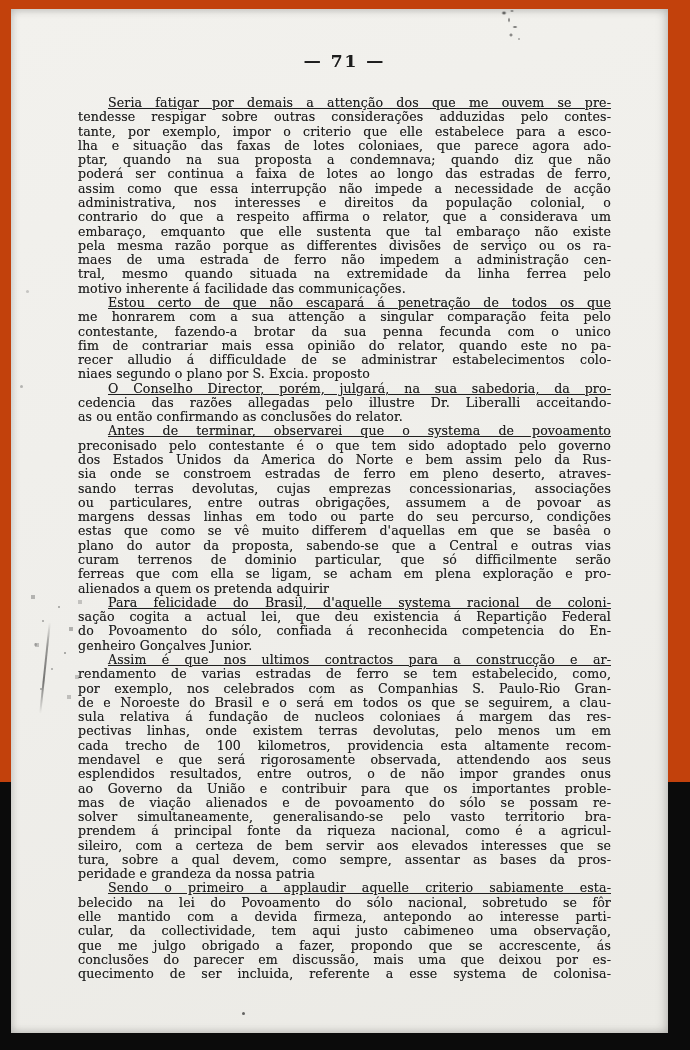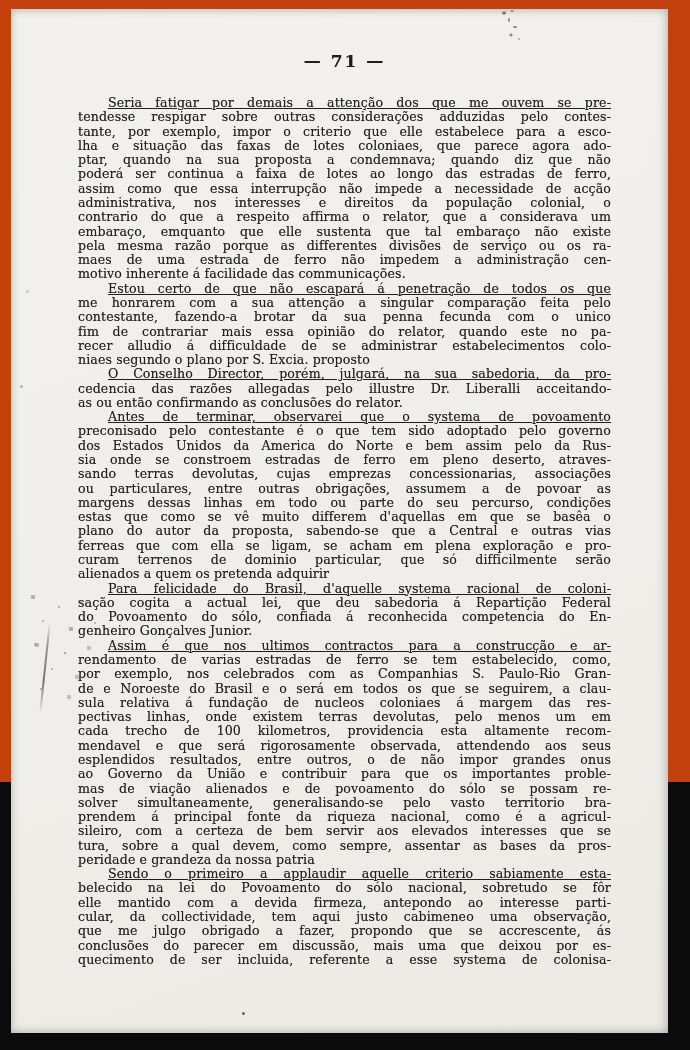--- a/index.html
+++ b/index.html
@@ -122,44 +122,45 @@
         <div class="line"><span>tante, por exemplo, impor o criterio que elle estabelece para a </span><span class="it">esco-</span></div>
         <div class="line"><span class="it">lha e situação das faxas de lotes coloniaes</span><span>, que parece agora ado-</span></div>
         <div class="line"><span>ptar, quando na sua proposta a condemnava; quando diz que </span><span class="it">não</span></div>
         <div class="line"><span class="it">poderá ser continua a faixa de lotes ao longo das estradas de ferro,</span></div>
         <div class="line"><span>assim como que essa interrupção não impede a necessidade de acção</span></div>
         <div class="line"><span>administrativa, nos interesses e direitos da população colonial, o</span></div>
         <div class="line"><span>contrario do que a respeito affirma o relator, que a considerava um</span></div>
         <div class="line"><span>embaraço, emquanto que elle sustenta que tal embaraço não existe</span></div>
         <div class="line"><span>pela mesma razão porque as differentes divisões de serviço ou os ra-</span></div>
         <div class="line"><span>maes de uma estrada de ferro não impedem a administração cen-</span></div>
+        <div class="line"><span>tral, mesmo quando situada na extremidade da linha ferrea pelo</span></div>
         <div class="line end"><span>motivo inherente á facilidade das communicações.</span></div>
         <div class="line indent"><span>Estou certo de que não escapará á penetração de todos os que</span></div>
         <div class="line"><span>me honrarem com a sua attenção a singular comparação feita pelo</span></div>
         <div class="line"><span>contestante, fazendo-a brotar da sua penna fecunda com o unico</span></div>
         <div class="line"><span>fim de contrariar mais essa opinião do relator, quando este no pa-</span></div>
         <div class="line"><span>recer alludio á difficuldade de se administrar estabelecimentos colo-</span></div>
         <div class="line end"><span>niaes segundo o plano por S. Excia. proposto</span></div>
         <div class="line indent"><span>O Conselho Director, porém, julgará, na sua sabedoria, da pro-</span></div>
         <div class="line"><span>cedencia das razões allegadas pelo illustre Dr. Liberalli acceitando-</span></div>
         <div class="line end"><span>as ou então confirmando as conclusões do relator.</span></div>
         <div class="line indent"><span>Antes de terminar, observarei que o systema de povoamento</span></div>
         <div class="line"><span>preconisado pelo contestante é o que tem sido adoptado pelo governo</span></div>
         <div class="line"><span>dos Estados Unidos da America do Norte e bem assim pelo da Rus-</span></div>
         <div class="line"><span>sia onde se constroem estradas de ferro em pleno deserto, atraves-</span></div>
         <div class="line"><span>sando terras devolutas, cujas emprezas concessionarias, associações</span></div>
         <div class="line"><span>ou particulares, entre outras obrigações, assumem a de povoar as</span></div>
         <div class="line"><span>margens dessas linhas em todo ou parte do seu percurso, condições</span></div>
         <div class="line"><span>estas que como se vê muito differem d'aquellas em que se basêa o</span></div>
         <div class="line"><span>plano do autor da proposta, sabendo-se que a Central e outras vias</span></div>
+        <div class="line"><span>curam terrenos de dominio particular, que só difficilmente serão</span></div>
         <div class="line"><span>ferreas que com ella se ligam, se acham em plena exploração e pro-</span></div>
-        <div class="line"><span>curam terrenos de dominio particular, que só difficilmente serão</span></div>
         <div class="line end"><span>alienados a quem os pretenda adquirir</span></div>
         <div class="line indent"><span>Para felicidade do Brasil, d'aquelle systema racional de coloni-</span></div>
-        <div class="line"><span>sação cogita a actual lei, que deu sabedoria á Repartição Federal</span></div>
+        <div class="line"><span>sação cogita a actual lei, que deu existencia á Repartição Federal</span></div>
         <div class="line"><span>do Povoamento do sólo, confiada á reconhecida competencia do En-</span></div>
         <div class="line end"><span>genheiro Gonçalves Junior.</span></div>
         <div class="line indent"><span>Assim é que nos ultimos contractos para a construcção e ar-</span></div>
         <div class="line"><span>rendamento de varias estradas de ferro se tem estabelecido, como,</span></div>
         <div class="line"><span>por exemplo, nos celebrados com as Companhias S. Paulo-Rio Gran-</span></div>
         <div class="line"><span>de e Noroeste do Brasil e o será em todos os que se seguirem, a clau-</span></div>
         <div class="line"><span>sula relativa á fundação de nucleos coloniaes á margem das res-</span></div>
         <div class="line"><span>pectivas linhas, onde existem terras devolutas, pelo menos um em</span></div>
         <div class="line"><span>cada trecho de 100 kilometros, providencia esta altamente recom-</span></div>
         <div class="line"><span>mendavel e que será rigorosamente observada, attendendo aos seus</span></div>

